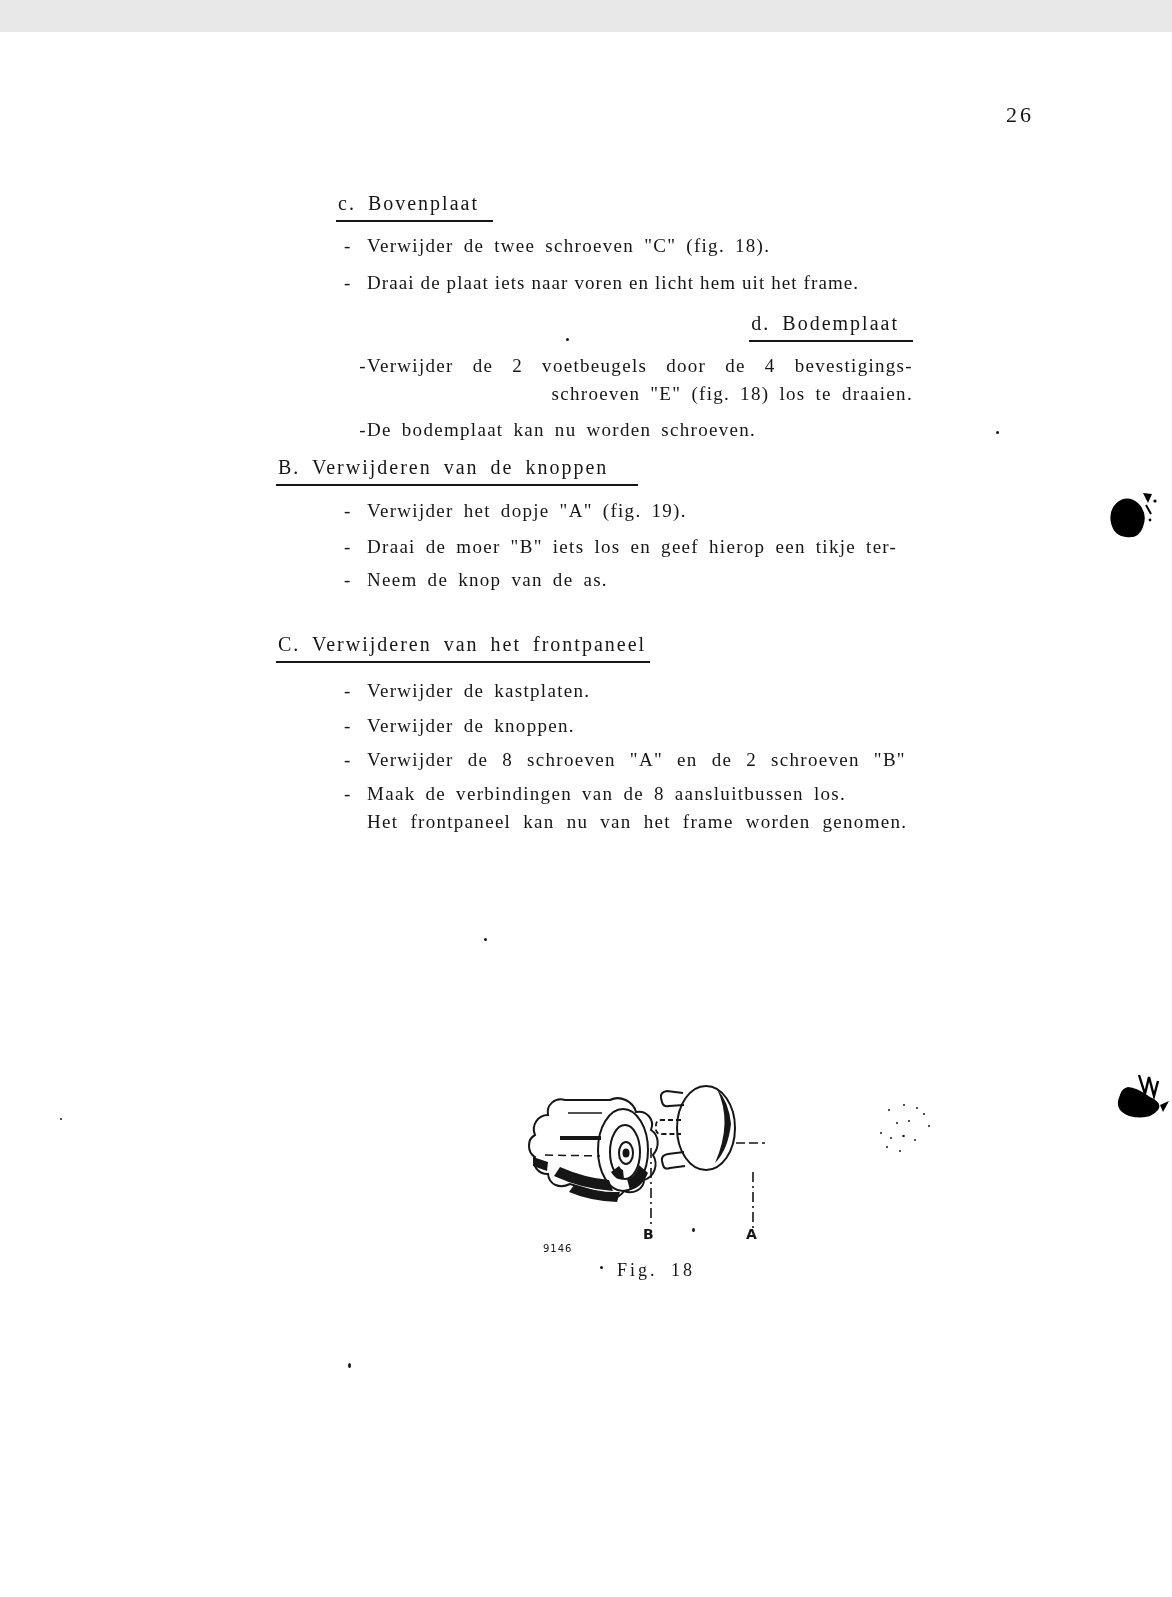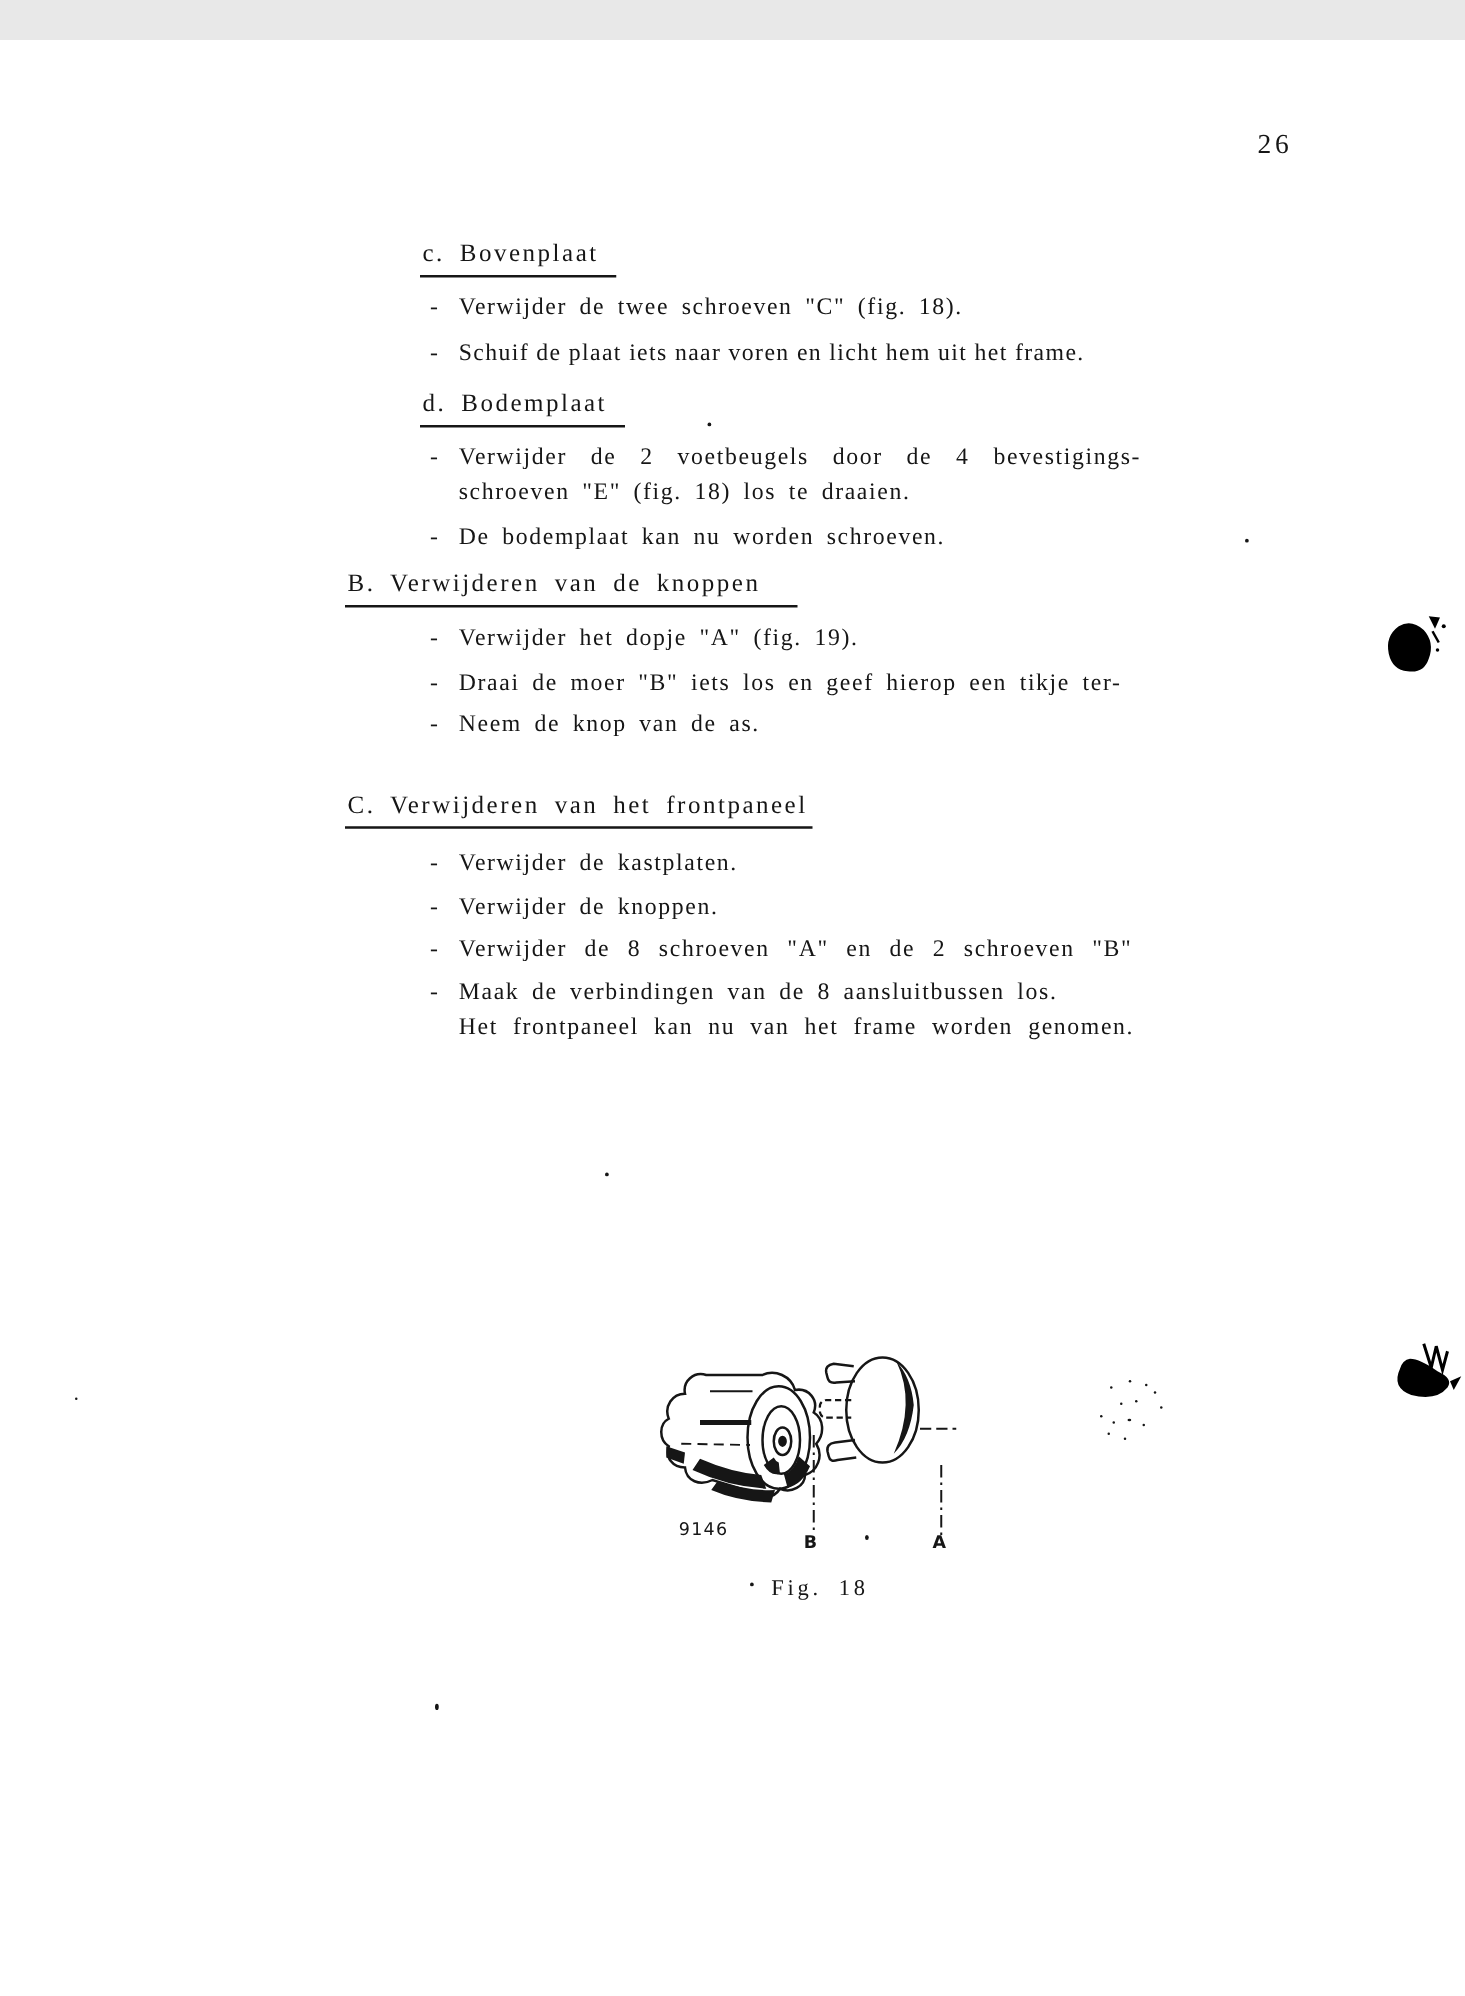--- a/index.html
+++ b/index.html
@@ -11,21 +11,21 @@
     font-family:"Liberation Serif","DejaVu Serif",serif;
     color:#161616;
     margin-top:32px;
   }
   .pagenum{
     position:absolute;left:1006px;top:70px;
     font-size:22px;letter-spacing:3px;
   }
   .section{position:absolute;}
   .sec-c{top:160px;left:336px;}
-  .sec-d{top:280px;left:336px;}
+  .sec-d{top:280px;left:336px;text-align:right;}
   .sec-B{top:424px;left:276px;}
   .sec-C{top:601px;left:276px;}
   .heading{
     display:inline-block;
     font-size:20px;letter-spacing:2px;word-spacing:5px;
     padding:0 14px 5px 2px;
     border-bottom:2.5px solid #161616;
     white-space:nowrap;
   }
   .sec-B .heading{padding-right:30px;}
@@ -47,22 +47,22 @@
   .wide3{word-spacing:6px;}
   .tight{word-spacing:0px;letter-spacing:1.1px;}
   .fig-svg{position:absolute;left:470px;top:1030px;}
   .fig-label{
     position:absolute;font-size:14px;font-weight:bold;
     font-family:"DejaVu Sans","Liberation Sans",sans-serif;
   }
   .lbl-b{left:643px;top:1194px;}
   .lbl-a{left:746px;top:1194px;}
   .fig-ref{
-    position:absolute;left:543px;top:1184px;
-    font-size:14px;letter-spacing:1px;
+    position:absolute;left:543px;top:1211px;
+    font-size:10px;letter-spacing:1px;
     font-family:"DejaVu Sans","Liberation Sans",sans-serif;
   }
   .fig-caption{
     position:absolute;left:617px;top:1228px;
     font-size:18px;letter-spacing:3px;word-spacing:6px;
   }
   .blob{position:absolute;}
   .blob1{left:1105px;top:455px;}
   .blob2{left:1110px;top:1030px;}
   .speckles{position:absolute;left:868px;top:1062px;}
@@ -79,21 +79,21 @@
     <div class="heading">c. Bovenplaat</div>
     <div class="bullet b-mt10">
       <span class="dash">-</span>
       <span>
           <span class="line">Verwijder de twee schroeven "C" (fig. 18).</span>
         </span>
     </div>
     <div class="bullet b-mt9">
       <span class="dash">-</span>
       <span>
-          <span class="line tight">Schuif de plaat iets naar voren en licht hem uit het frame.</span>
+          <span class="line tight">Draai de plaat iets naar voren en licht hem uit het frame.</span>
         </span>
     </div>
   </div>
 
   <div class="section sec-d">
     <div class="heading">d. Bodemplaat</div>
     <div class="bullet b-mt10">
       <span class="dash">-</span>
       <span>
         <span class="line wide">Verwijder de 2 voetbeugels door de 4 bevestigings-</span>

